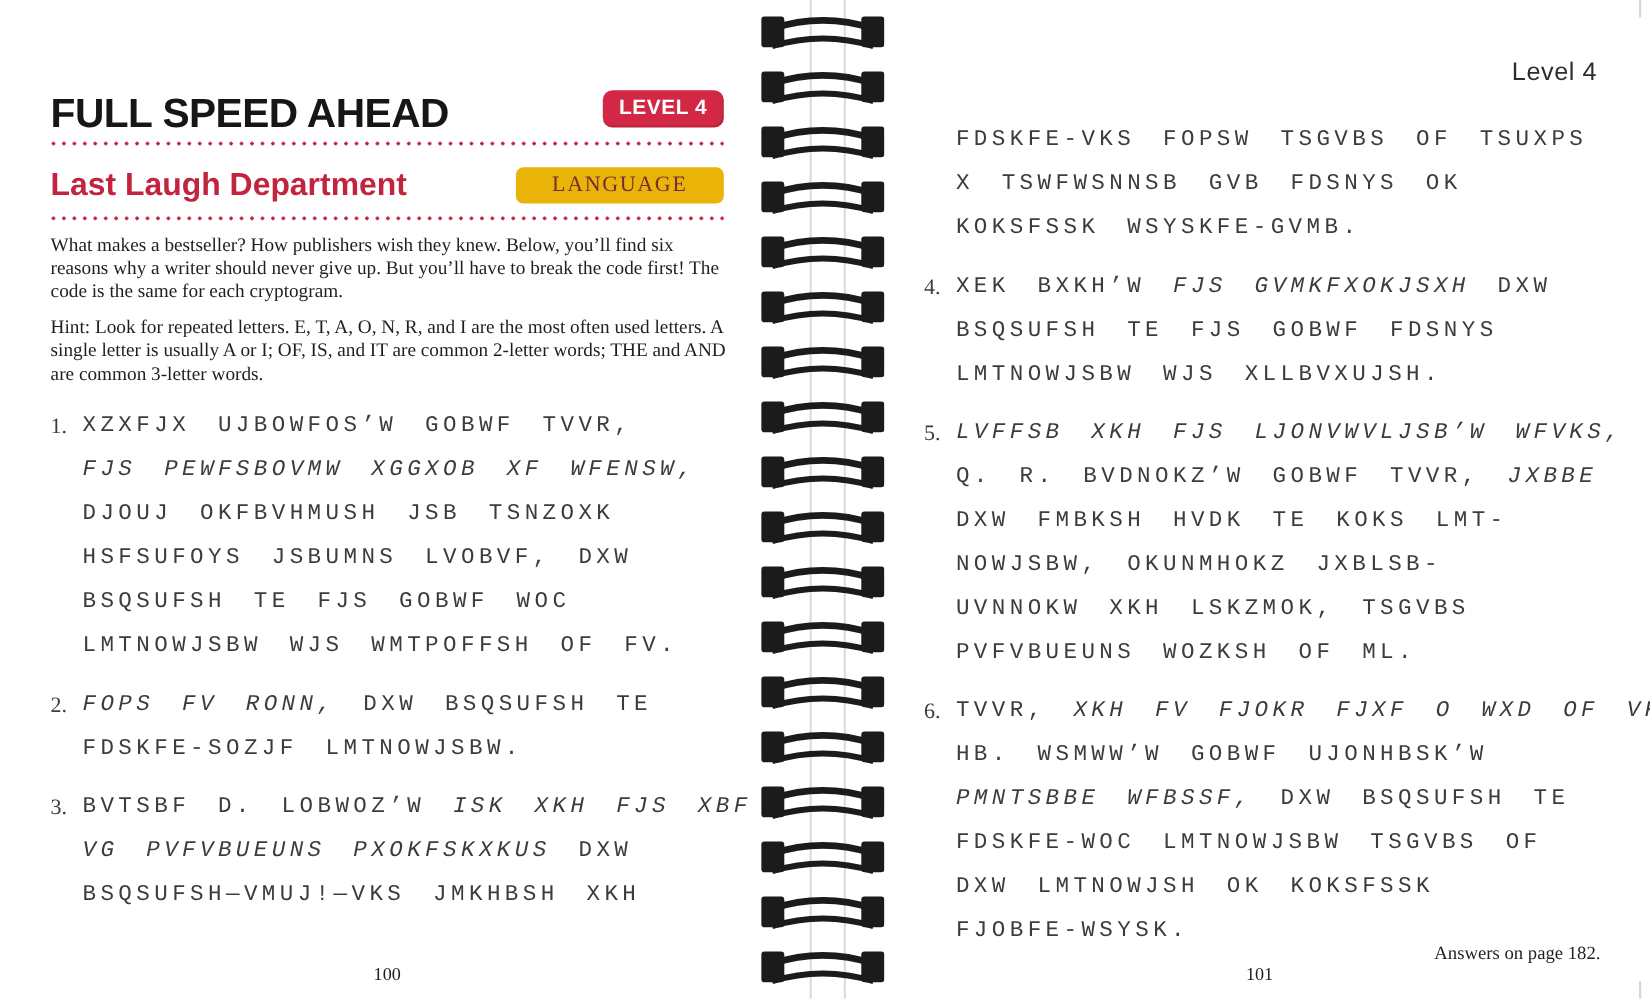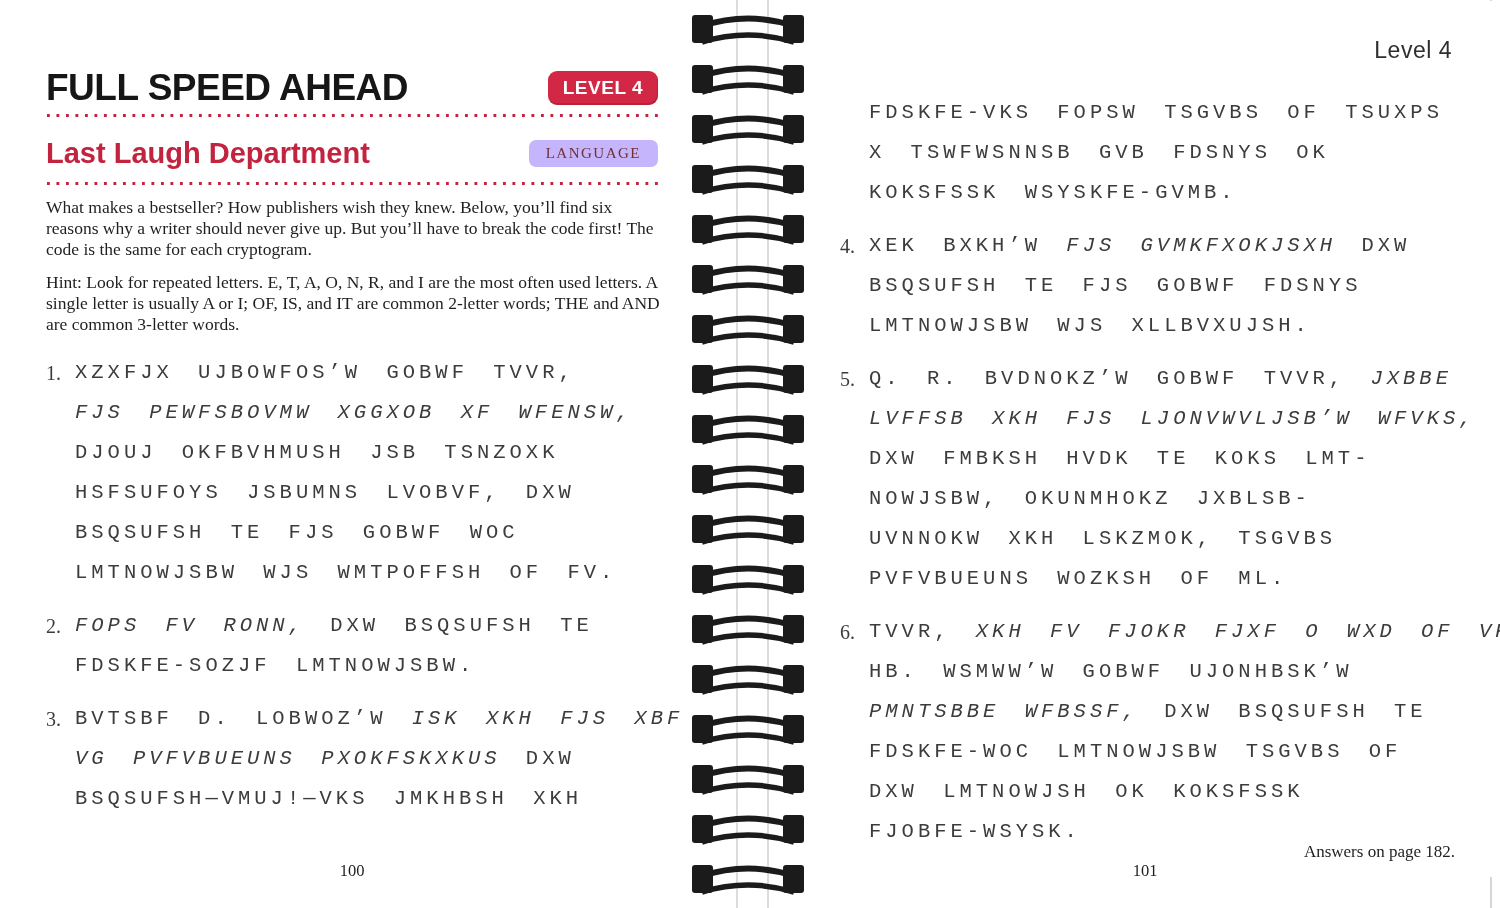--- a/index.html
+++ b/index.html
@@ -1,33 +1,33 @@
 <!DOCTYPE html>
 <html><head>
 <meta charset="utf-8">
 <style>
   html,body{margin:0;padding:0;}
   body{
     width:1500px;height:908px;position:relative;background:#ffffff;
     font-family:"Liberation Serif", serif;overflow:hidden;
   }
   
-  .page{position:absolute;top:1px;height:876px;background:#fff;}
+  .page{position:absolute;top:16px;height:876px;background:#fff;}
   .page-left{left:0;width:695px;}
   .page-right{left:815px;width:685px;}
 
-  .header-row{position:absolute;top:66px;left:46px;width:612px;display:flex;justify-content:space-between;align-items:center;}
+  .header-row{position:absolute;top:66px;left:46px;width:612px;display:flex;justify-content:space-between;align-items:flex-start;}
   .book-title{font-family:"Liberation Sans",sans-serif;font-weight:bold;font-size:37px;letter-spacing:-0.5px;color:#161616;white-space:nowrap;}
   .level-badge{background:#d22845;color:#ffffff;font-family:"Liberation Sans",sans-serif;font-weight:bold;font-size:19px;letter-spacing:0.5px;padding:6px 15px;border-radius:9px;box-shadow:inset -1px -2px 0 rgba(0,0,0,0.12);white-space:nowrap;}
   .dotted{position:absolute;left:46px;width:612px;height:5px;background-image:radial-gradient(circle 1.7px at 2.5px 2.5px,#c2233e 95%,transparent);background-size:9.5px 5px;background-repeat:repeat-x;}
   .dotted-1{top:112px;}
   .dotted-2{top:180px;}
   .section-row{position:absolute;top:136px;left:46px;width:612px;display:flex;justify-content:space-between;align-items:center;}
   .section-title{font-family:"Liberation Sans",sans-serif;font-weight:bold;font-size:29px;color:#c2233e;letter-spacing:0px;white-space:nowrap;}
-  .language-badge{background:#c4b5fd;color:#742f32;font-family:"Liberation Serif",serif;font-size:15px;letter-spacing:1.5px;padding:5px 17px;border-radius:7px;white-space:nowrap;}
+  .language-badge{background:#eab308;color:#742f32;font-family:"Liberation Serif",serif;font-size:20px;letter-spacing:1.5px;padding:5px 33px;border-radius:7px;white-space:nowrap;}
   .intro{position:absolute;top:196px;left:46px;width:614px;font-size:17.5px;line-height:20.8px;color:#1f1f1f;}
   .hint{position:absolute;top:271px;left:46px;width:614px;font-size:17.5px;line-height:20.8px;color:#1f1f1f;}
 
   
   .puzzles{position:absolute;}
   #puzzles-left{top:352px;left:75px;width:592px;}
   #puzzles-right{top:92px;left:54px;width:604px;}
   .puzzle{position:relative;margin-bottom:13px;}
   .pnum{position:absolute;left:-29px;top:0;height:40px;line-height:40px;font-size:20px;color:#3c3c3c;}
   .cline{height:40px;line-height:40px;white-space:nowrap;font-size:20.5px;letter-spacing:4px;word-spacing:9px;color:#3c3c3c;font-family:Liberation Mono, monospace;}
@@ -212,22 +212,22 @@
         <div class="cline"><span>KOKSFSSK WSYSKFE-GVMB.</span></div>
       </div>
       <div class="puzzle">
         <span class="pnum">4.</span>
         <div class="cline"><span>XEK BXKH’W </span><span class="it">FJS GVMKFXOKJSXH</span><span> DXW</span></div>
         <div class="cline"><span>BSQSUFSH TE FJS GOBWF FDSNYS</span></div>
         <div class="cline"><span>LMTNOWJSBW WJS XLLBVXUJSH.</span></div>
       </div>
       <div class="puzzle">
         <span class="pnum">5.</span>
+        <div class="cline"><span class="it">LVFFSB XKH FJS LJONVWVLJSB’W WFVKS,</span></div>
         <div class="cline"><span>Q. R. BVDNOKZ’W GOBWF TVVR, </span><span class="it">JXBBE</span></div>
-        <div class="cline"><span class="it">LVFFSB XKH FJS LJONVWVLJSB’W WFVKS,</span></div>
         <div class="cline"><span>DXW FMBKSH HVDK TE KOKS LMT-</span></div>
         <div class="cline"><span>NOWJSBW, OKUNMHOKZ JXBLSB-</span></div>
         <div class="cline"><span>UVNNOKW XKH LSKZMOK, TSGVBS</span></div>
         <div class="cline"><span>PVFVBUEUNS WOZKSH OF ML.</span></div>
       </div>
       <div class="puzzle">
         <span class="pnum">6.</span>
         <div class="cline"><span>TVVR, </span><span class="it">XKH FV FJOKR FJXF O WXD OF VK</span></div>
         <div class="cline"><span>HB. WSMWW’W GOBWF UJONHBSK’W</span></div>
         <div class="cline"><span class="it">PMNTSBBE WFBSSF,</span><span> DXW BSQSUFSH TE</span></div>

